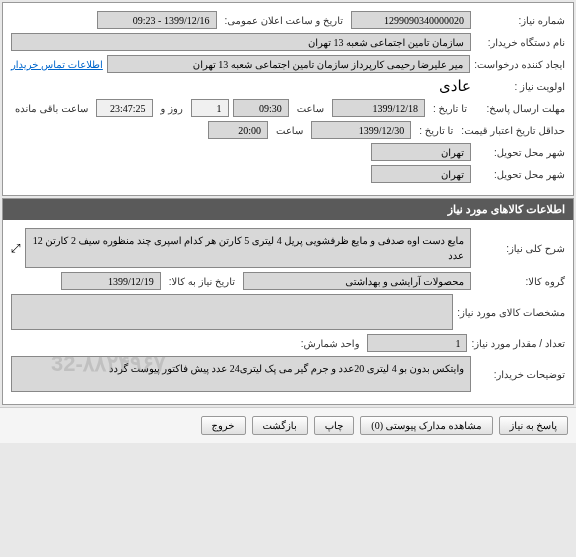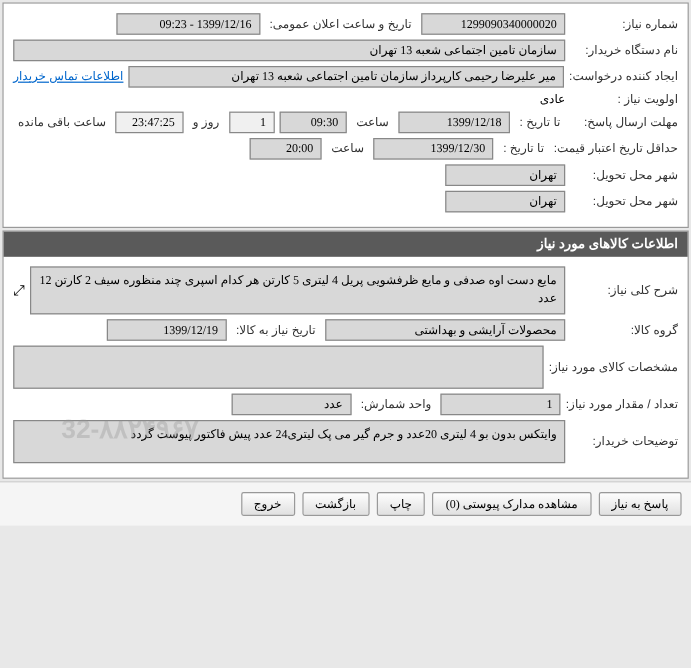--- a/index.html
+++ b/index.html
@@ -111,21 +111,21 @@
       border-radius: 2px;
       text-align: right;
     }
     .flex-1 {
       flex: 1;
     }
     .w-120 { width: 120px; }
     .w-100 { width: 100px; }
     .w-60 { width: 60px; }
     .w-40 { width: 40px; }
-    .w-200 { width: 200px; }
+    .w-200 { width: 228px; }
   </style>
 </head>
 <body>
 
 <div class="panel">
   <div class="form-section">
 
     <div class="form-row">
       <span class="label">شماره نیاز:</span>
       <span class="input-box w-120">1299090340000020</span>
@@ -139,21 +139,21 @@
     </div>
 
     <div class="form-row">
       <span class="label">ایجاد کننده درخواست:</span>
       <span class="input-box flex-1">میر علیرضا  رحیمی  کارپرداز سازمان تامین اجتماعی شعبه 13 تهران</span>
       <span class="link">اطلاعات تماس خریدار</span>
     </div>
 
     <div class="form-row">
       <span class="label">اولویت نیاز :</span>
-      <span style="font-size:10px;text-align:center;">عادی</span>
+      <span style="font-size:15px;text-align:center;">عادی</span>
     </div>
 
     <div class="form-row">
       <span class="label">مهلت ارسال پاسخ:</span>
       <span class="label-inline">تا تاریخ :</span>
       <span class="input-box w-100">1399/12/18</span>
       <span class="label-inline">ساعت</span>
       <span class="input-box w-60">09:30</span>
       <span class="input-box light w-40">1</span>
       <span class="label-inline">روز و</span>
@@ -200,21 +200,20 @@
 
     <div class="form-row">
       <span class="label">مشخصات کالای مورد نیاز:</span>
       <span class="textarea-box"></span>
     </div>
 
     <div class="form-row">
       <span class="label">تعداد / مقدار مورد نیاز:</span>
       <span class="input-box w-100">1</span>
       <span class="label-inline">واحد شمارش:</span>
-      <span class="input-box w-100">عدد</span>
     </div>
 
     <div class="form-row watermark-row">
       <span class="label">توضیحات خریدار:</span>
       <span class="textarea-box">وایتکس بدون بو 4 لیتری 20عدد و جرم گیر می پک لیتری24 عدد پیش فاکتور پیوست گردد</span>
       <span class="watermark">32-۸۸۲۴۹۶۷</span>
     </div>
 
   </div>
 </div>

